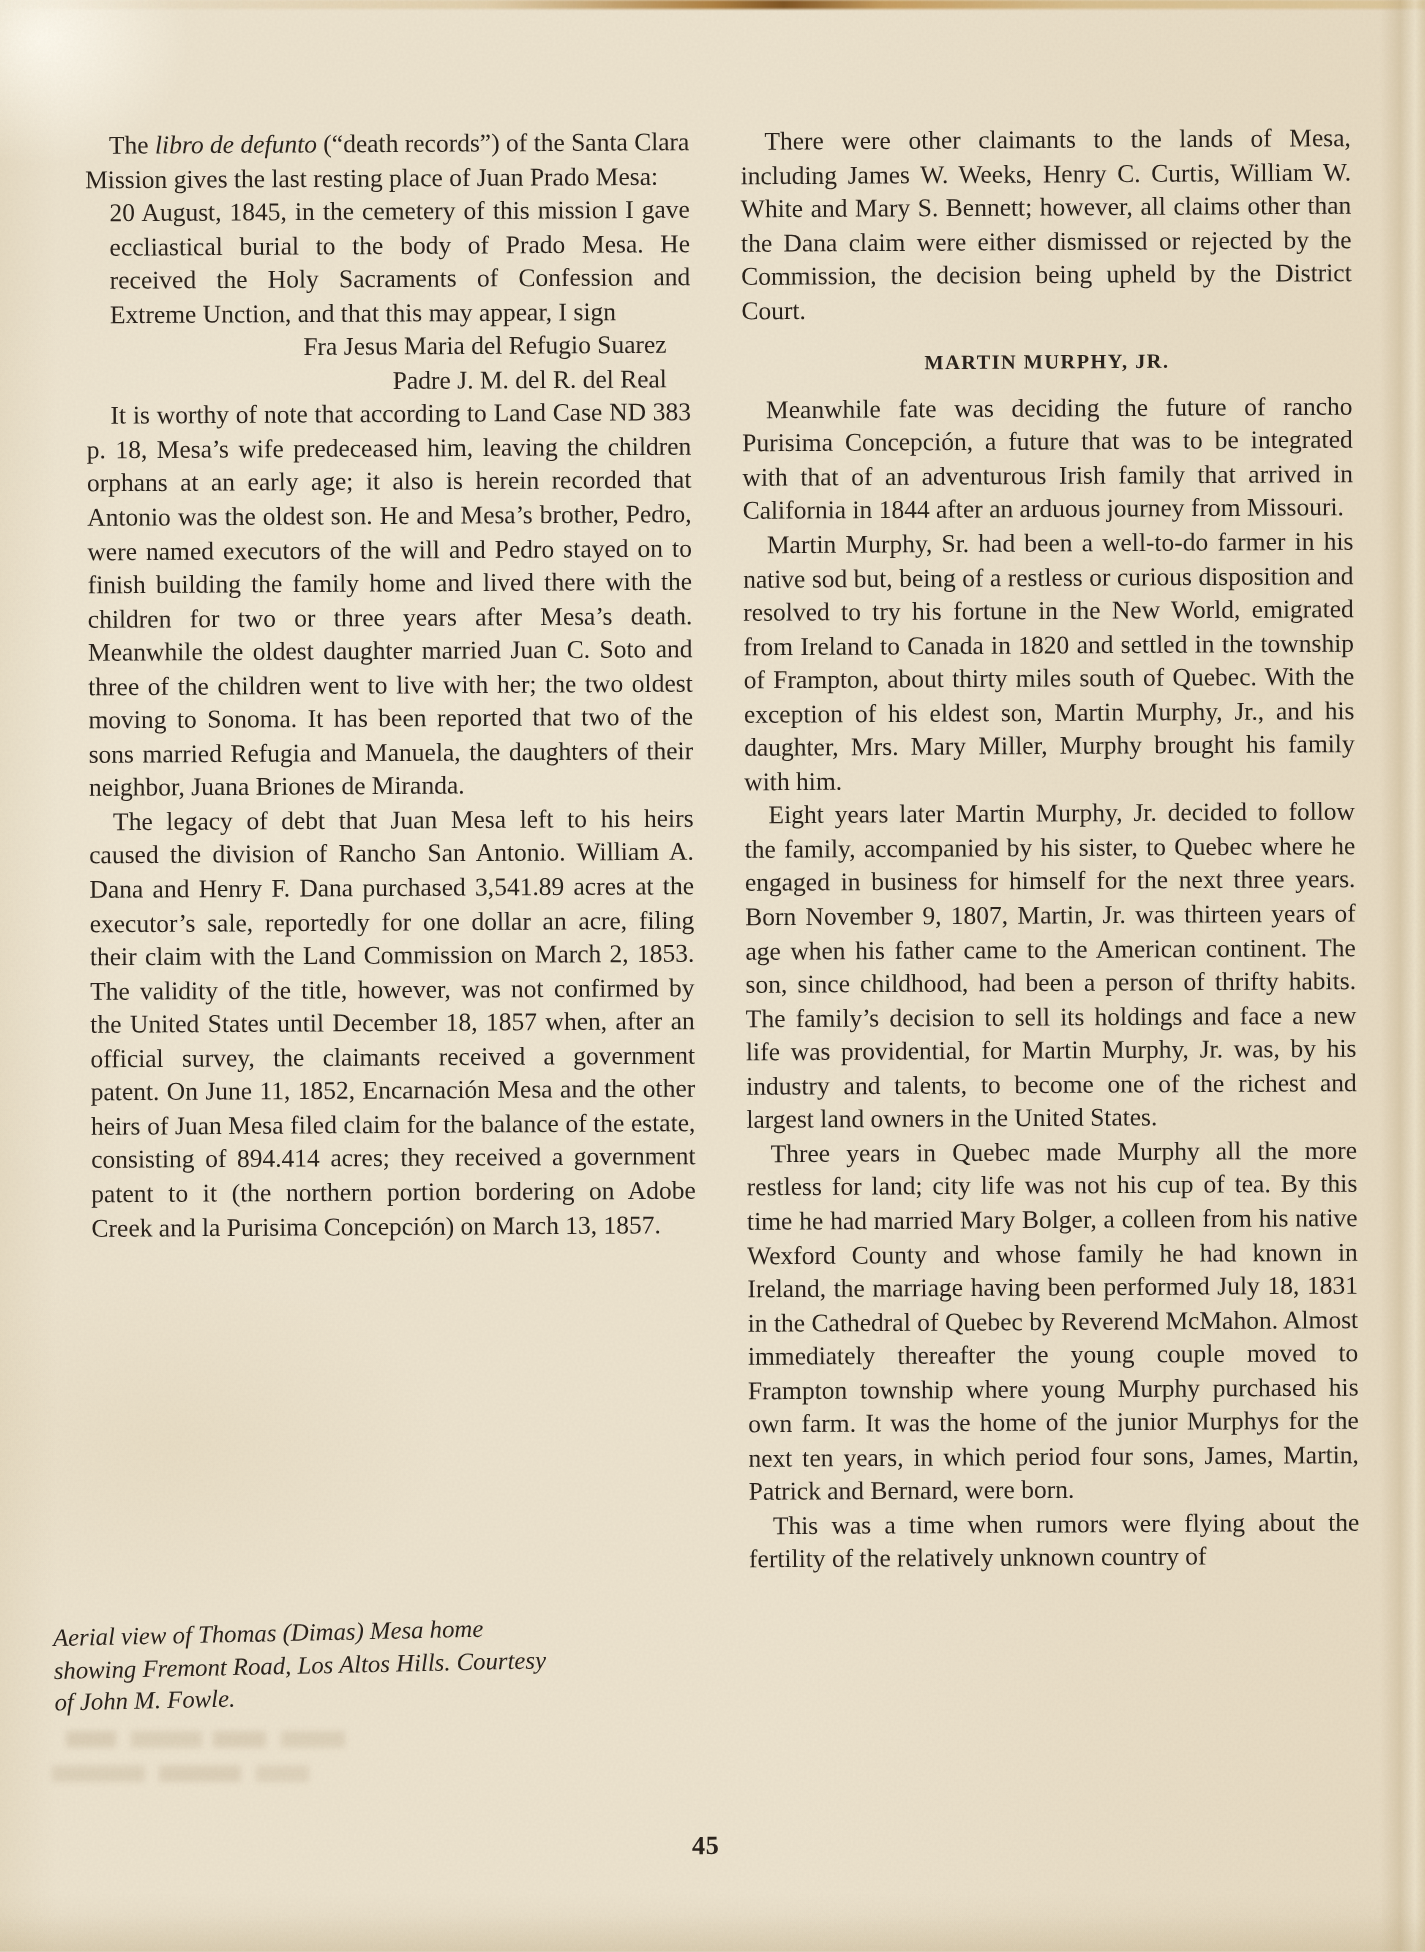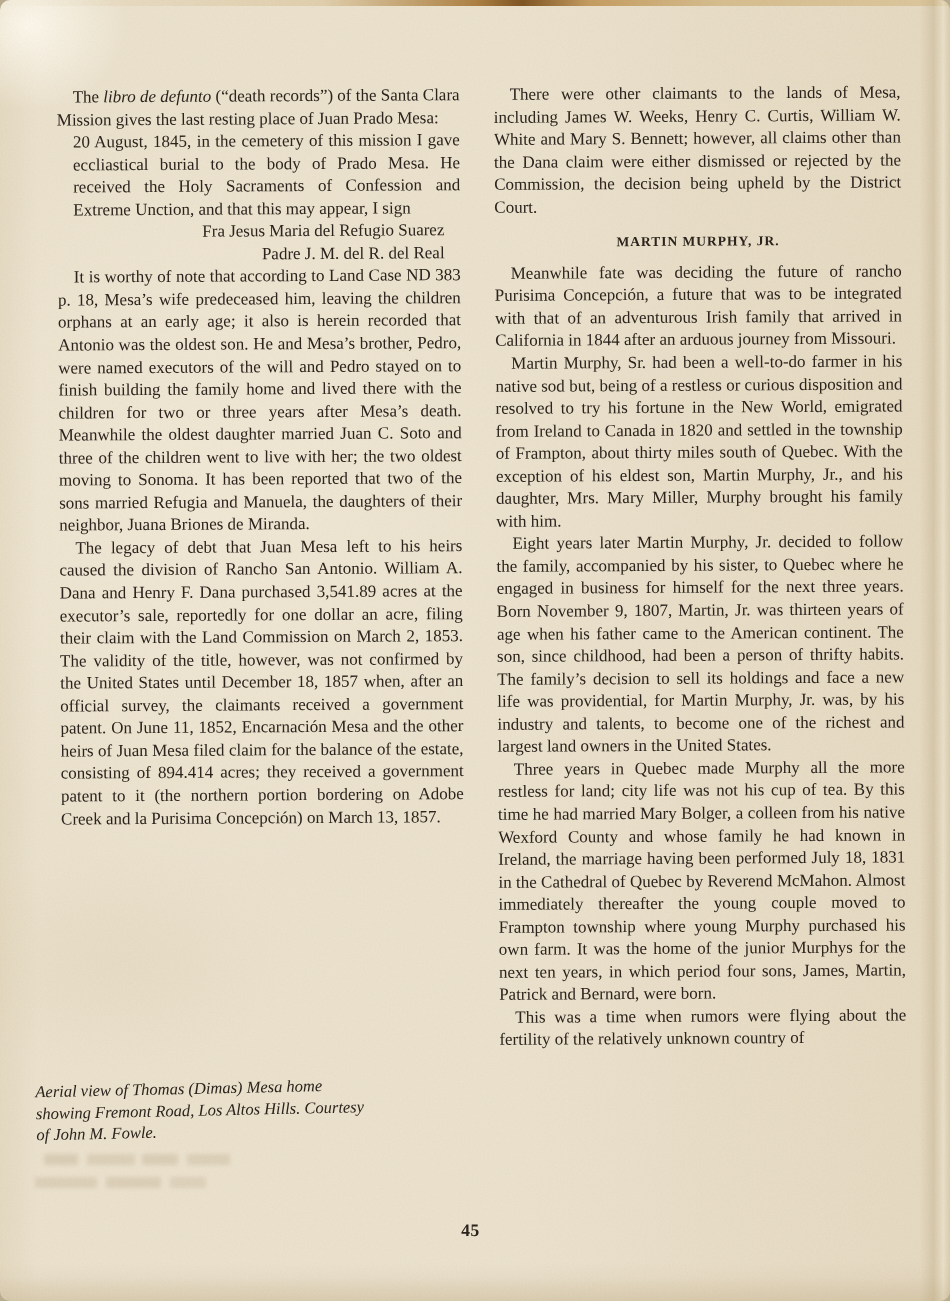--- a/index.html
+++ b/index.html
@@ -58,21 +58,21 @@
   .folio{
     position:absolute;top:1220px;left:0;width:950px;text-align:center;
     font-size:17.5px;font-weight:600;letter-spacing:.5px;transform:translateX(-8px);
     color:var(--ink,#2b231c);
   }
   .grain{position:absolute;inset:0;opacity:.13;mix-blend-mode:multiply;pointer-events:none;}
 </style>
 </head>
 <body>
 
-<div class="page" style="background-color: rgb(236, 227, 207); border-radius: 10px;">
+<div class="page" style="background-color: rgb(236, 227, 207);">
   <div class="top-edge"></div>
   <div class="right-edge"></div>
   <div class="bottom-edge"></div>
   <div class="bleed"></div>
 
   <div class="content">
     <div class="col col-left" id="col-left">
         <div class="blk paragraph"><span>The </span><span class="ital">libro de defunto</span><span> (“death records”) of the Santa Clara Mission gives the last resting place of Juan Prado Mesa:</span></div>
         <div class="blk quote">20 August, 1845, in the cemetery of this mission I gave eccliastical burial to the body of Prado Mesa. He received the Holy Sacraments of Confession and Extreme Unction, and that this may appear, I sign</div>
         <div class="blk signature">Fra Jesus Maria del Refugio Suarez</div>

